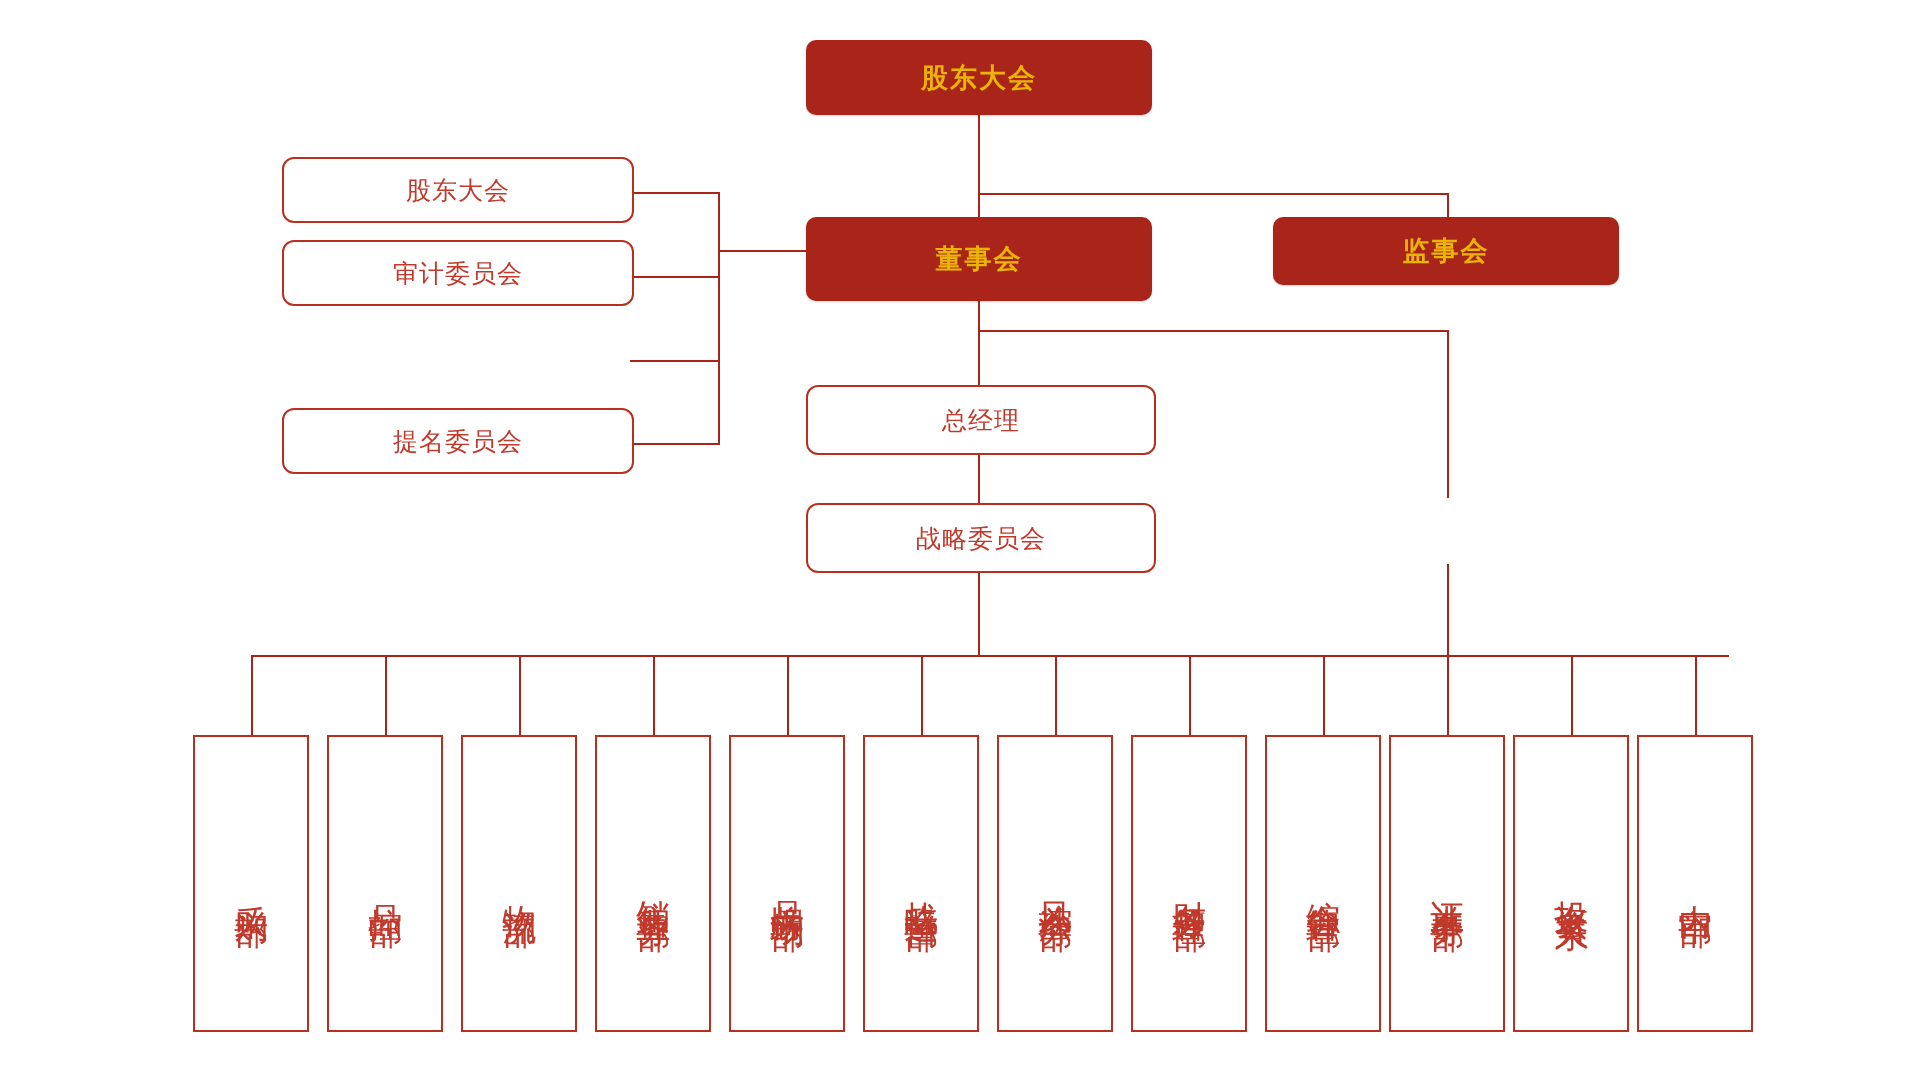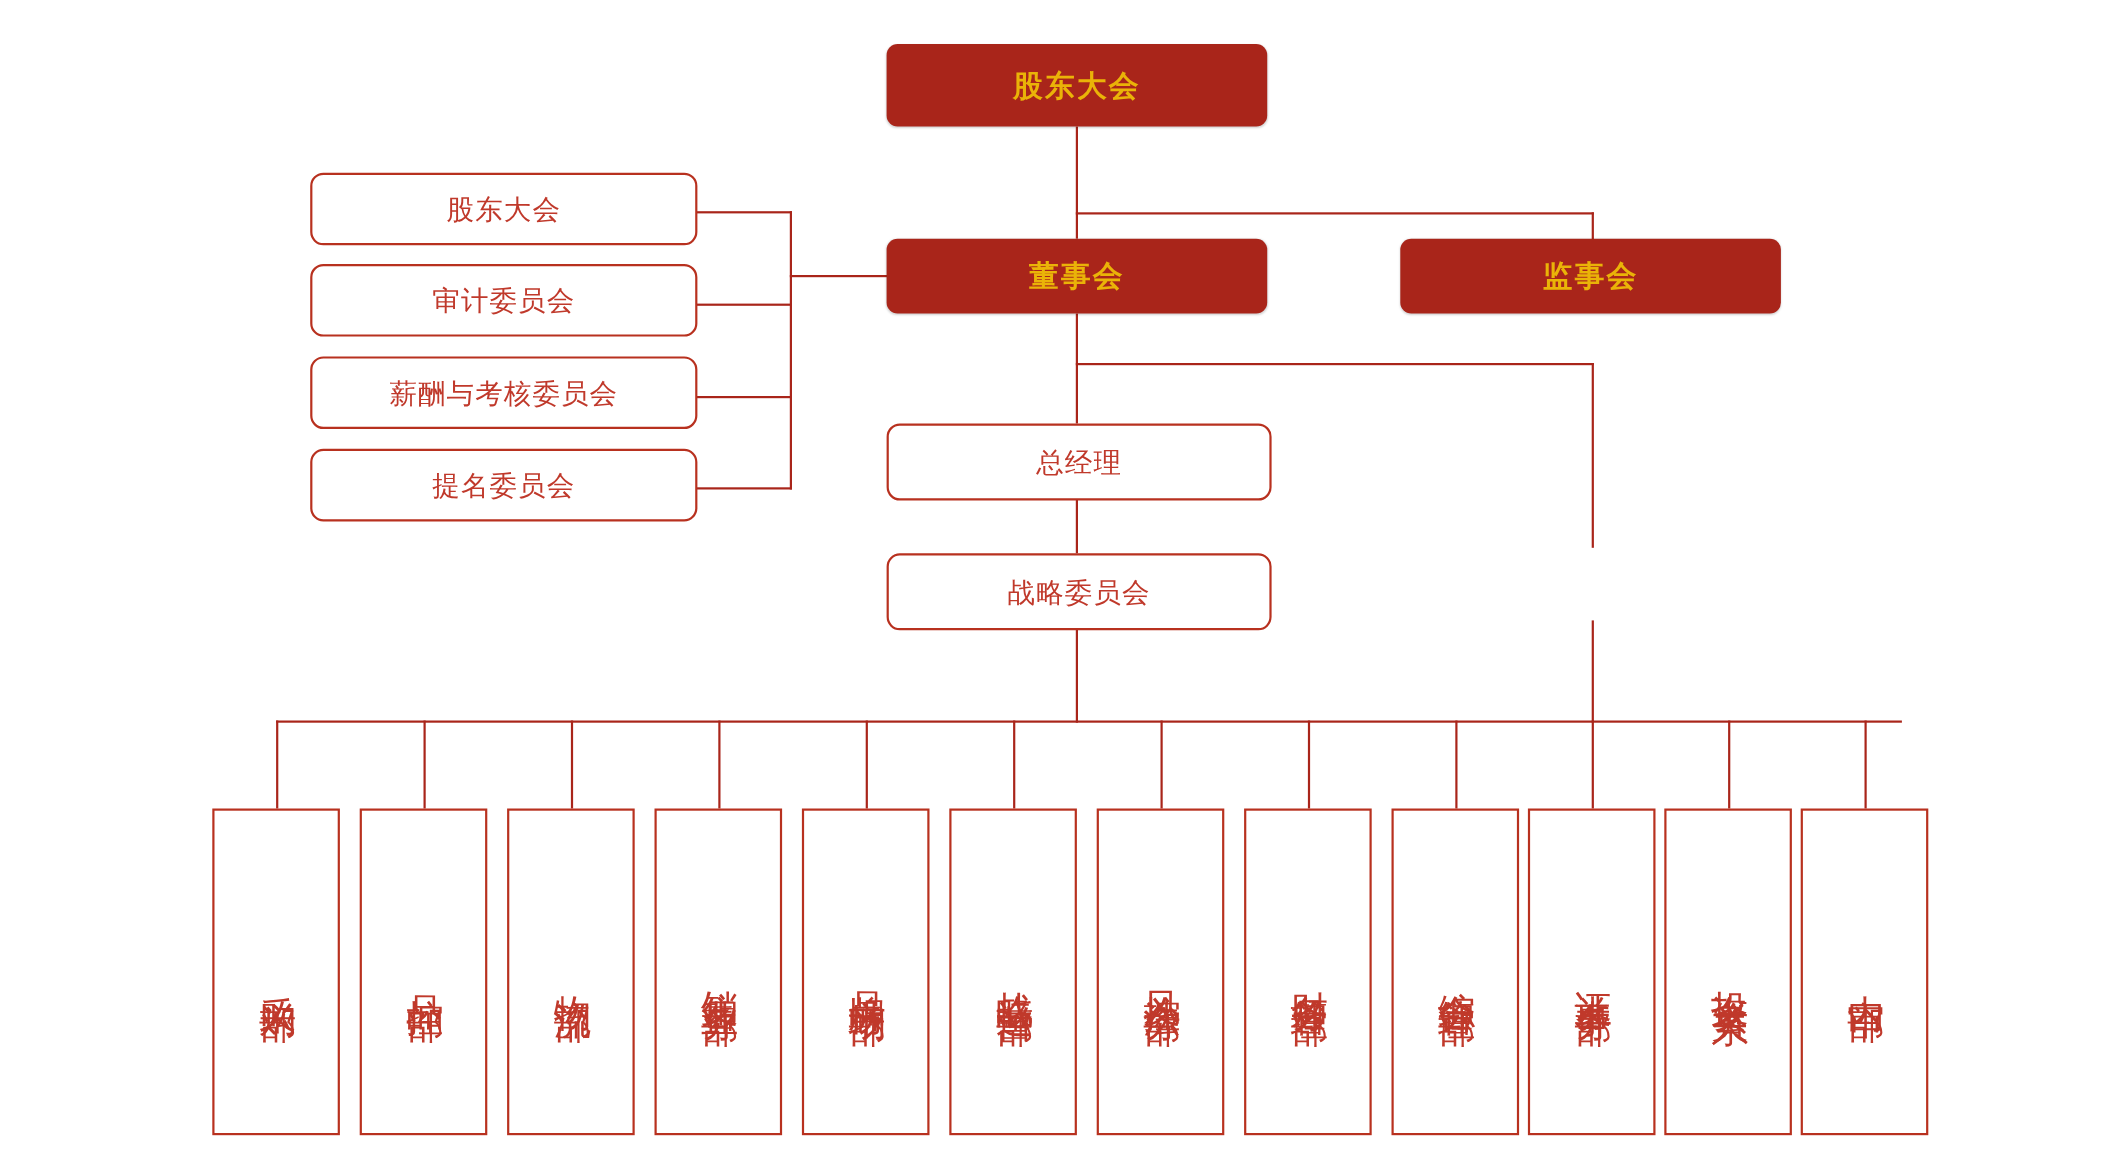--- a/index.html
+++ b/index.html
@@ -56,27 +56,26 @@
 
 <div id="chart">
 
   <div class="node-solid" style="left:806px;top:40px;width:346px;height:75px;">股东大会</div>
 
   <div class="ln v" style="left:978px;top:115px;height:102px;"></div>
 
   <div class="ln h" style="left:978px;top:193px;width:471px;"></div>
   <div class="ln v" style="left:1447px;top:193px;height:25px;"></div>
 
-  <div class="node-solid" style="left:806px;top:217px;width:346px;height:68px;">董事会</div>
+  <div class="node-solid" style="left:806px;top:217px;width:346px;height:84px;">董事会</div>
 
   <div class="node-solid" style="left:1273px;top:217px;width:346px;height:68px;">监事会</div>
 
   <div class="node-out" style="left:282px;top:157px;width:348px;height:62px;">股东大会</div>
   <div class="node-out" style="left:282px;top:240px;width:348px;height:62px;">审计委员会</div>
-  <div class="node-out" style="left:282px;top:324px;width:348px;height:62px;">薪酬与考核委员会</div>
   <div class="node-out" style="left:282px;top:408px;width:348px;height:62px;font-family:Liberation Serif, serif;">提名委员会</div>
 
   <div class="ln h" style="left:630px;top:192px;width:90px;"></div>
   <div class="ln h" style="left:630px;top:276px;width:90px;"></div>
   <div class="ln h" style="left:630px;top:360px;width:90px;"></div>
   <div class="ln h" style="left:630px;top:443px;width:90px;"></div>
 
   <div class="ln v" style="left:718px;top:192px;height:253px;"></div>
 
   <div class="ln h" style="left:718px;top:250px;width:90px;"></div>

